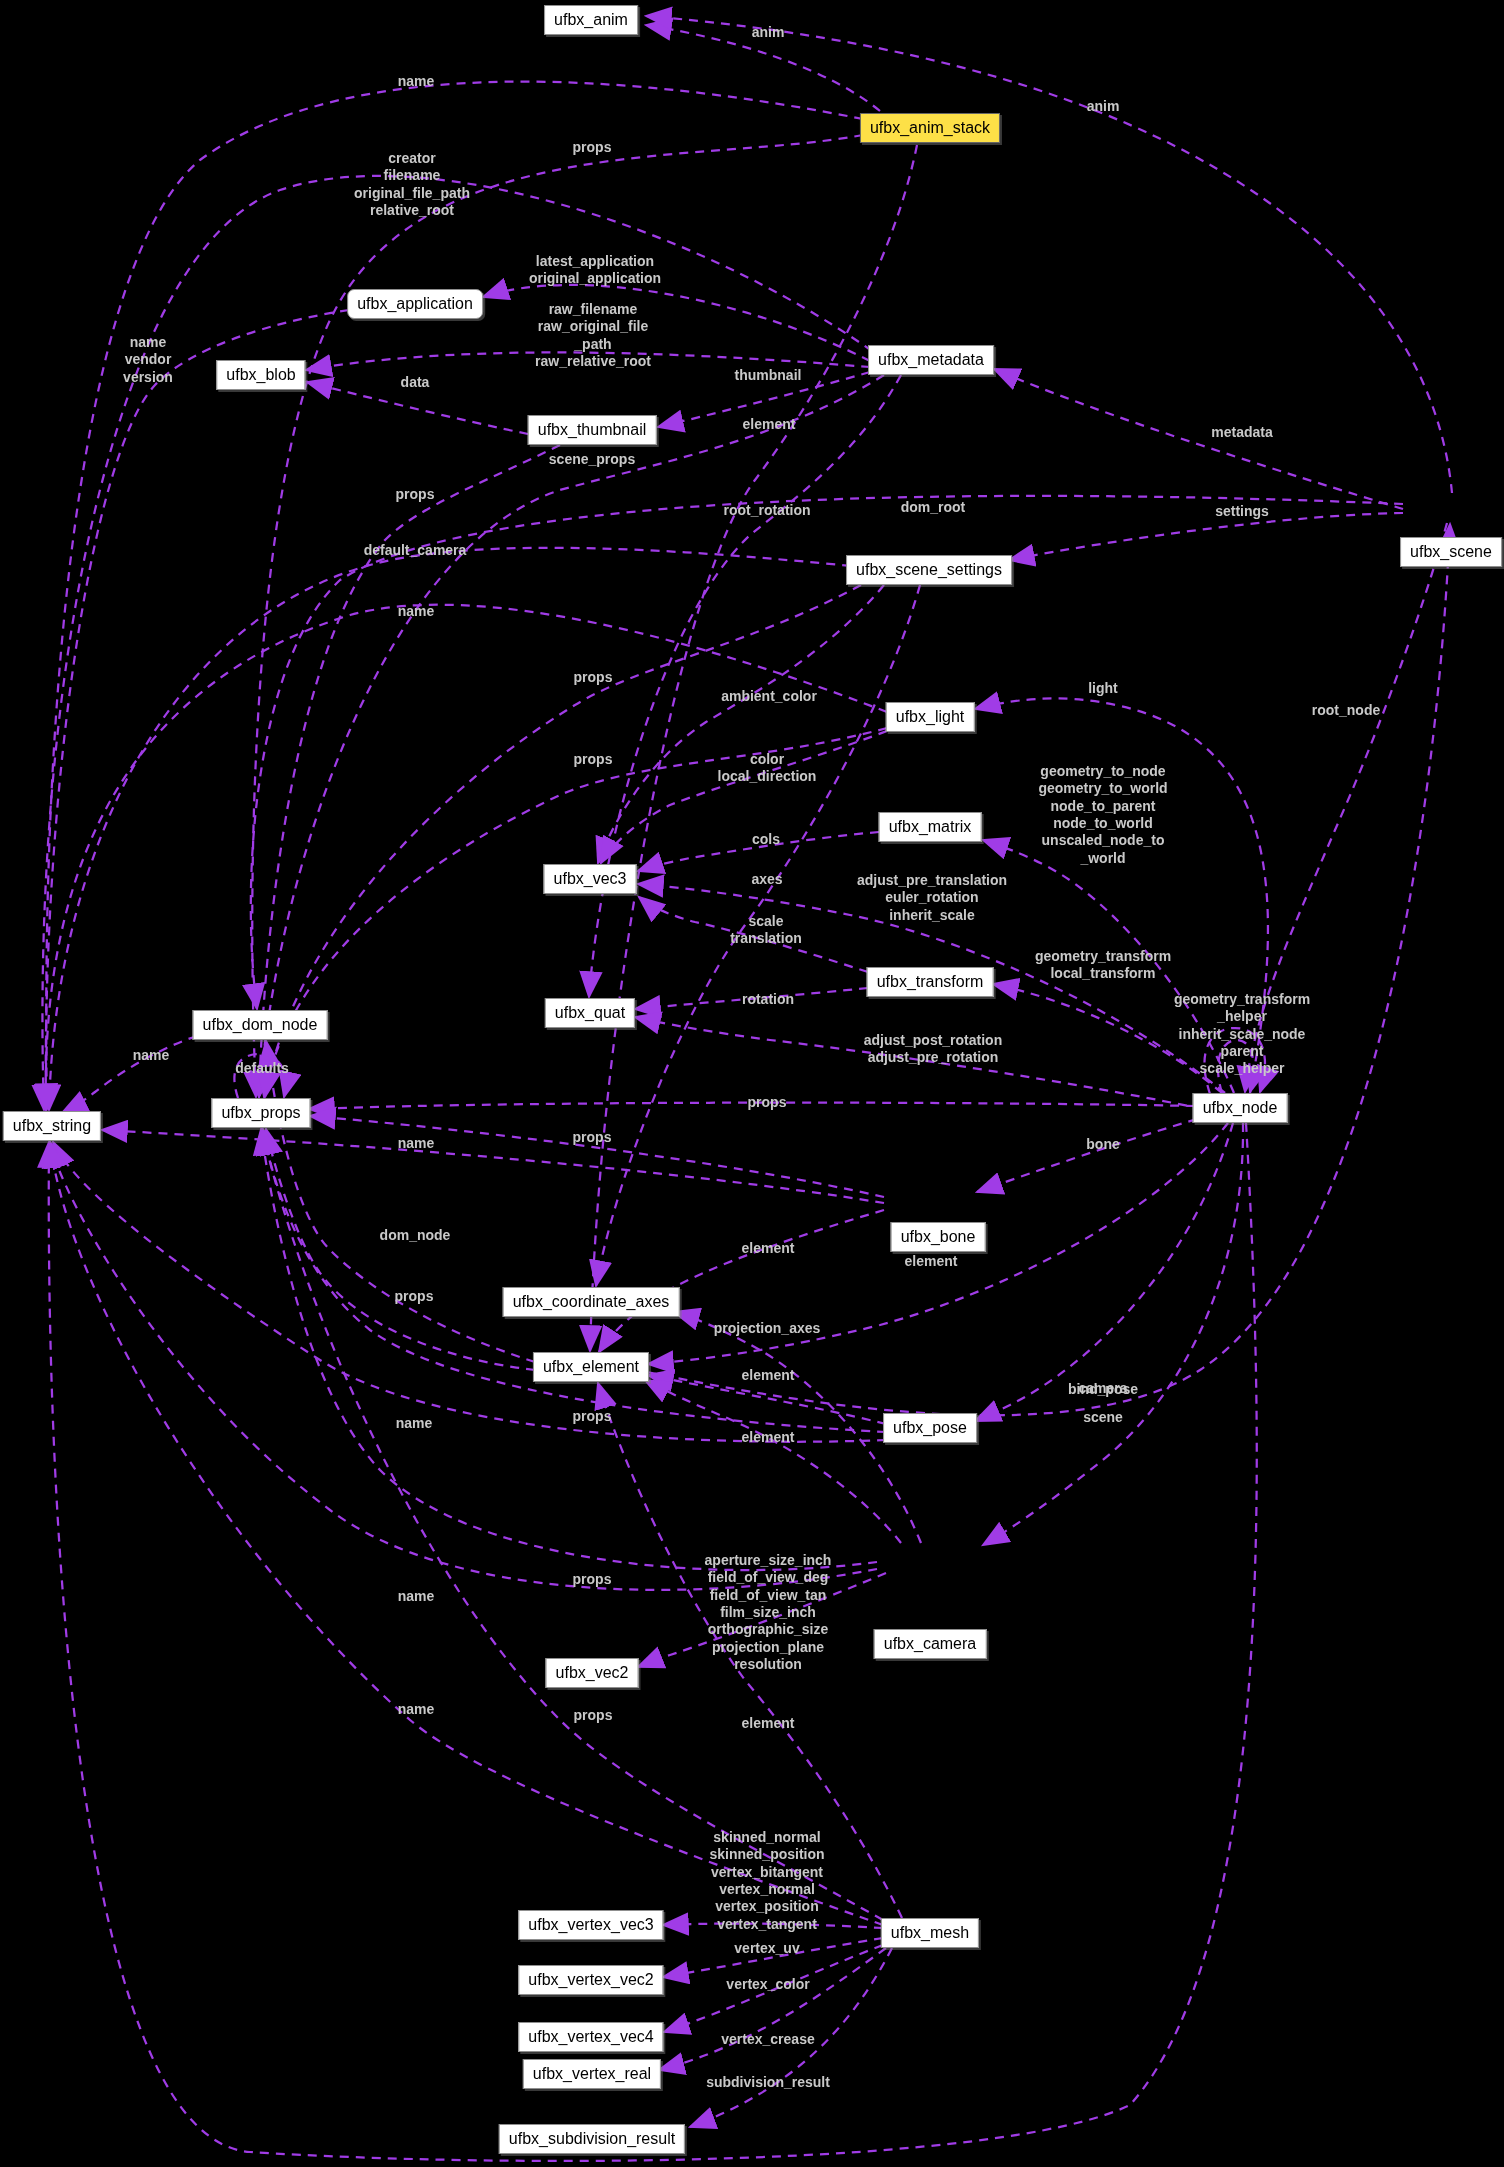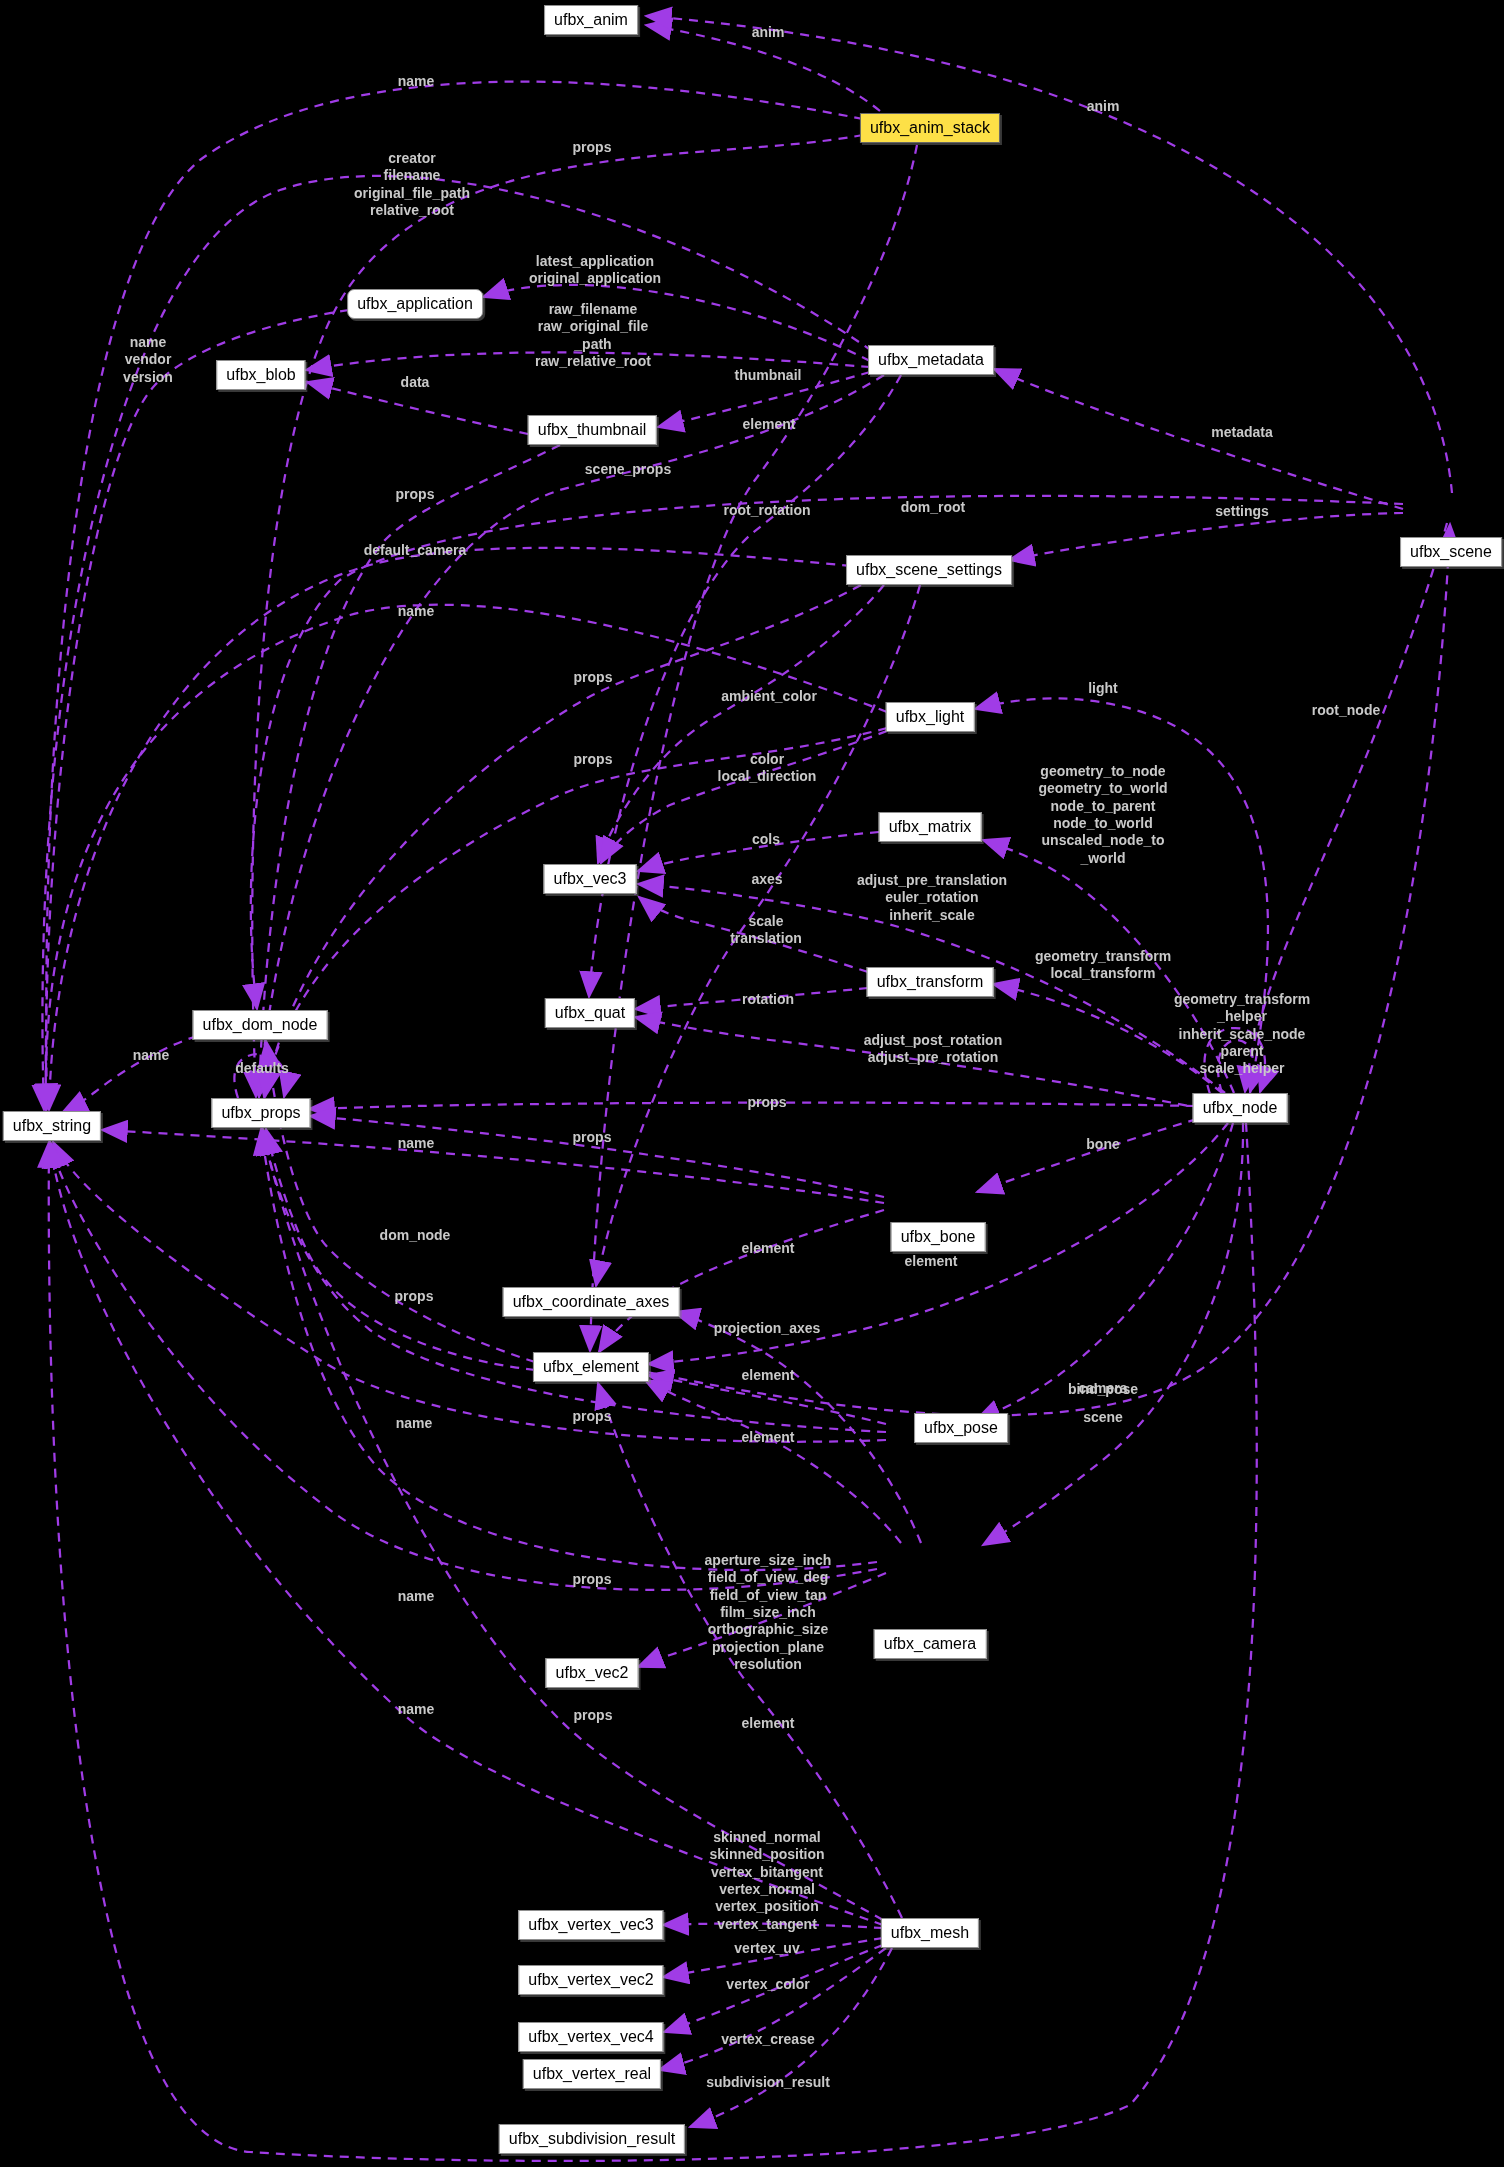--- a/index.html
+++ b/index.html
@@ -108,21 +108,21 @@
       <div class="node" style="left: 590px; top: 879px;">ufbx_vec3</div>
       <div class="node" style="left: 930px; top: 982px;">ufbx_transform</div>
       <div class="node" style="left: 590px; top: 1013px;">ufbx_quat</div>
       <div class="node" style="left: 260px; top: 1025px;">ufbx_dom_node</div>
       <div class="node" style="left: 52px; top: 1126px;">ufbx_string</div>
       <div class="node" style="left: 261px; top: 1113px;">ufbx_props</div>
       <div class="node" style="left: 1240px; top: 1108px;">ufbx_node</div>
       <div class="node" style="left: 938px; top: 1200px; margin-top: 37px;">ufbx_bone</div>
       <div class="node" style="left: 591px; top: 1302px;">ufbx_coordinate_axes</div>
       <div class="node" style="left: 591px; top: 1367px;">ufbx_element</div>
-      <div class="node" style="left: 961px; top: 1428px;">ufbx_pose</div>
+      <div class="node" style="left: 930px; top: 1428px;">ufbx_pose</div>
       <div class="node" style="left: 930px; top: 1602px; margin-top: 42px;">ufbx_camera</div>
       <div class="node" style="left: 592px; top: 1673px;">ufbx_vec2</div>
       <div class="node" style="left: 930px; top: 1933px;">ufbx_mesh</div>
       <div class="node" style="left: 591px; top: 1925px;">ufbx_vertex_vec3</div>
       <div class="node" style="left: 591px; top: 1980px;">ufbx_vertex_vec2</div>
       <div class="node" style="left: 591px; top: 2037px;">ufbx_vertex_vec4</div>
       <div class="node" style="left: 592px; top: 2074px;">ufbx_vertex_real</div>
       <div class="node" style="left: 592px; top: 2139px;">ufbx_subdivision_result</div>
     </div>
   <div id="labels-layer">
@@ -139,21 +139,21 @@
 relative_root</div>
       <div class="elabel" style="left: 593px; top: 336px;">raw_filename
 raw_original_file
 _path
 raw_relative_root</div>
       <div class="elabel" style="left: 415px; top: 383px;">data</div>
       <div class="elabel" style="left: 768px; top: 376px;">thumbnail</div>
       <div class="elabel" style="left: 1242px; top: 433px;">metadata</div>
       <div class="elabel" style="left: 1242px; top: 512px;">settings</div>
       <div class="elabel" style="left: 933px; top: 488px; margin-top: 20px;">dom_root</div>
-      <div class="elabel" style="left: 592px; top: 470px; margin-left: 36px;">scene_props</div>
+      <div class="elabel" style="left: 592px; top: 460px;">scene_props</div>
       <div class="elabel" style="left: 767px; top: 511px;">root_rotation</div>
       <div class="elabel" style="left: 415px; top: 495px;">props</div>
       <div class="elabel" style="left: 415px; top: 551px;">default_camera</div>
       <div class="elabel" style="left: 769px; top: 697px;">ambient_color</div>
       <div class="elabel" style="left: 593px; top: 678px;">props</div>
       <div class="elabel" style="left: 767px; top: 880px;">axes</div>
       <div class="elabel" style="left: 416px; top: 612px;">name</div>
       <div class="elabel" style="left: 593px; top: 760px;">props</div>
       <div class="elabel" style="left: 767px; top: 768px;">color
 local_direction</div>

